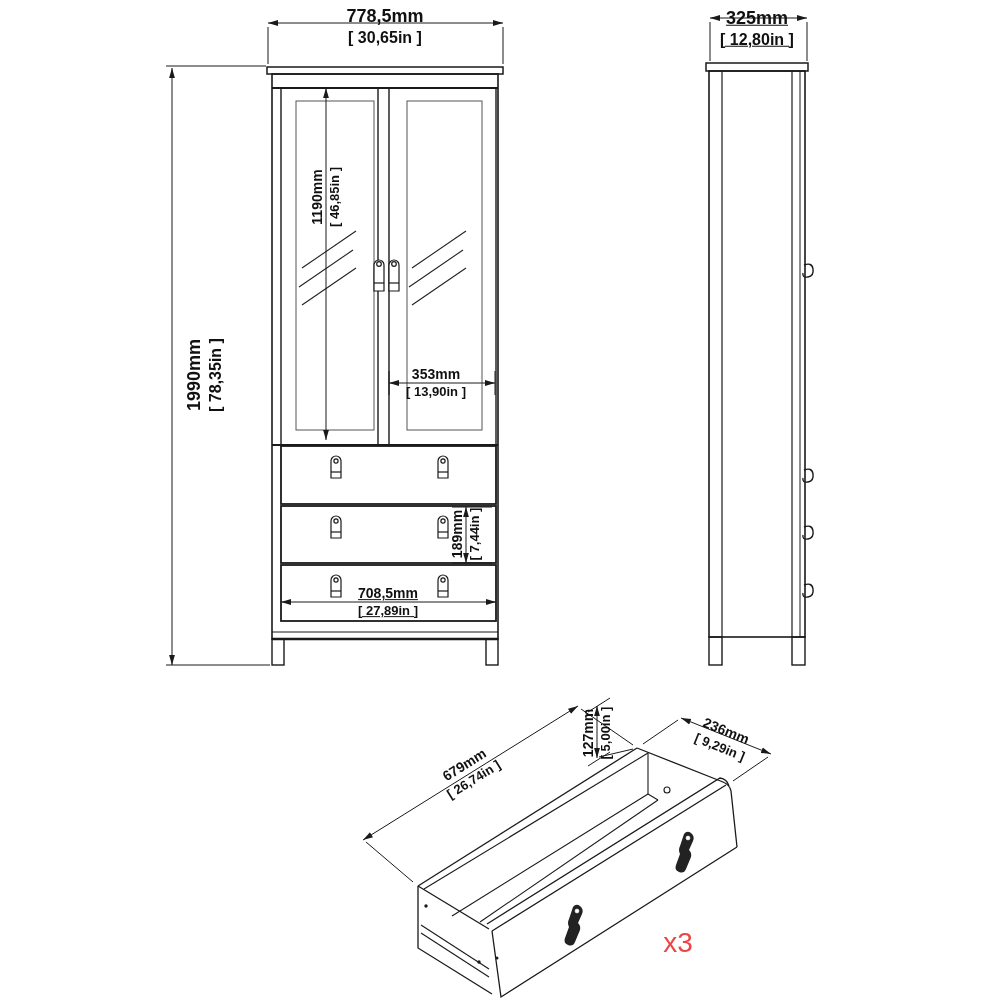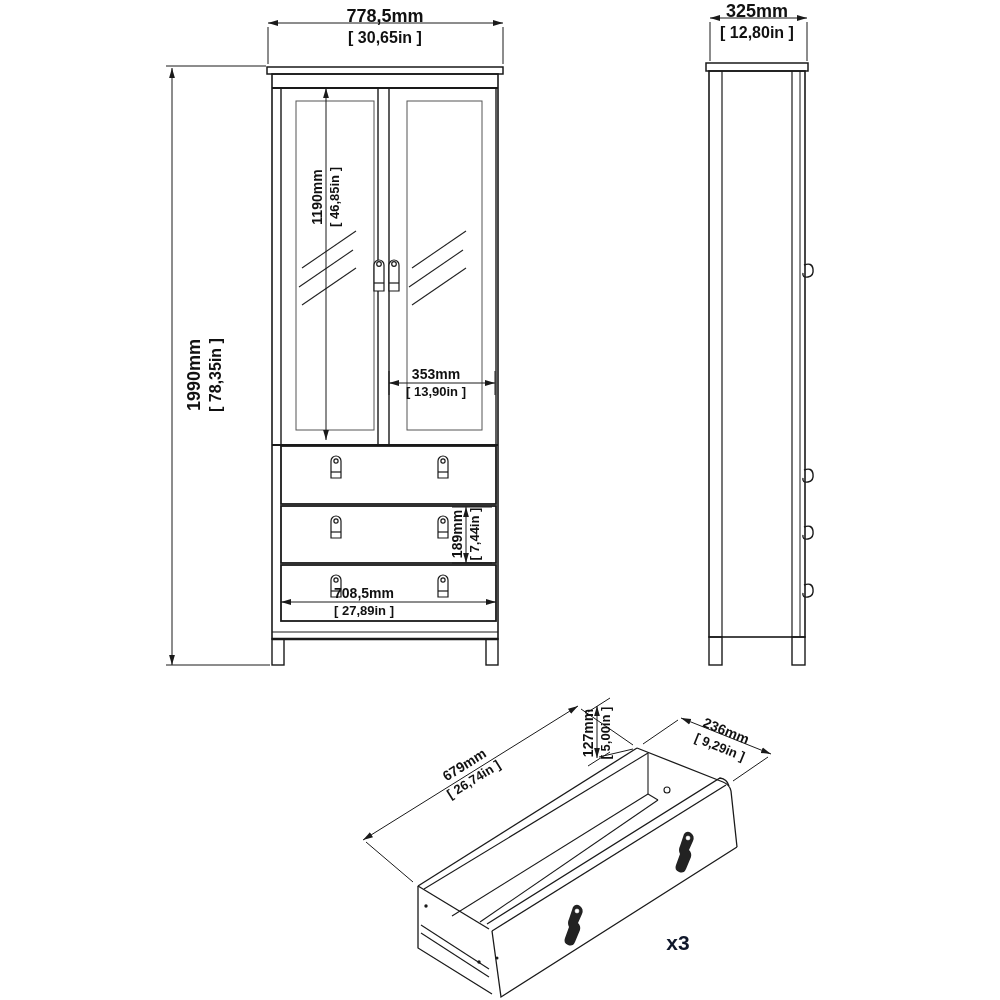--- a/index.html
+++ b/index.html
@@ -9,21 +9,21 @@
   .dim-label{position:absolute;display:flex;flex-direction:column;align-items:center;
              gap:0px;color:#111;font-weight:bold;white-space:nowrap;line-height:1.25;
              transform:translate(-50%,-50%);}
   .dim-label .mm{font-size:14px;}
   .dim-label .in{font-size:13px;}
   .dim-label.big .mm{font-size:18px;}
   .dim-label.big .in{font-size:16px;}
   .rot-90{transform:translate(-50%,-50%) rotate(-90deg);}
   .rot-m32{transform:translate(-50%,-50%) rotate(-32deg);}
   .rot-22{transform:translate(-50%,-50%) rotate(22deg);}
-  .qty{position:absolute;transform:translate(-50%,-50%);font-size:21px;font-weight:bold;color:#0f172a;}
+  .qty{position:absolute;transform:translate(-50%,-50%);font-size:28px;font-weight:normal;color:#ef4444;}
 </style>
 </head>
 <body>
 
 <div id="stage">
 
 <svg width="1000" height="1000" viewBox="0 0 1000 1000">
   <defs>
     <marker id="arr" markerWidth="11" markerHeight="8" refX="10" refY="3.5" orient="auto-start-reverse" markerUnits="userSpaceOnUse">
       <path d="M0,0.6 L10,3.5 L0,6.4 z" fill="#1a1a1a"></path>
@@ -229,26 +229,26 @@
 <div class="dim-label" style="left:436px;top:383px;">
   <span class="mm">353mm</span>
   <span class="in">[ 13,90in ]</span>
 </div>
 
 <div class="dim-label rot-90" style="left:466px;top:534px;">
   <span class="mm">189mm</span>
   <span class="in">[ 7,44in ]</span>
 </div>
 
-<div class="dim-label" style="left:364px;top:602px;">
+<div class="dim-label" style="left:388px;top:602px;text-decoration:underline;">
   <span class="mm">708,5mm</span>
   <span class="in">[ 27,89in ]</span>
 </div>
 
-<div class="dim-label big" style="left:757px;top:21px;">
+<div class="dim-label big" style="left:757px;top:28px;text-decoration:underline;">
   <span class="mm">325mm</span>
   <span class="in">[ 12,80in ]</span>
 </div>
 
 <div class="dim-label rot-m32" style="left:469px;top:772px;">
   <span class="mm">679mm</span>
   <span class="in">[ 26,74in ]</span>
 </div>
 
 <div class="dim-label rot-90" style="left:597px;top:733px;">

